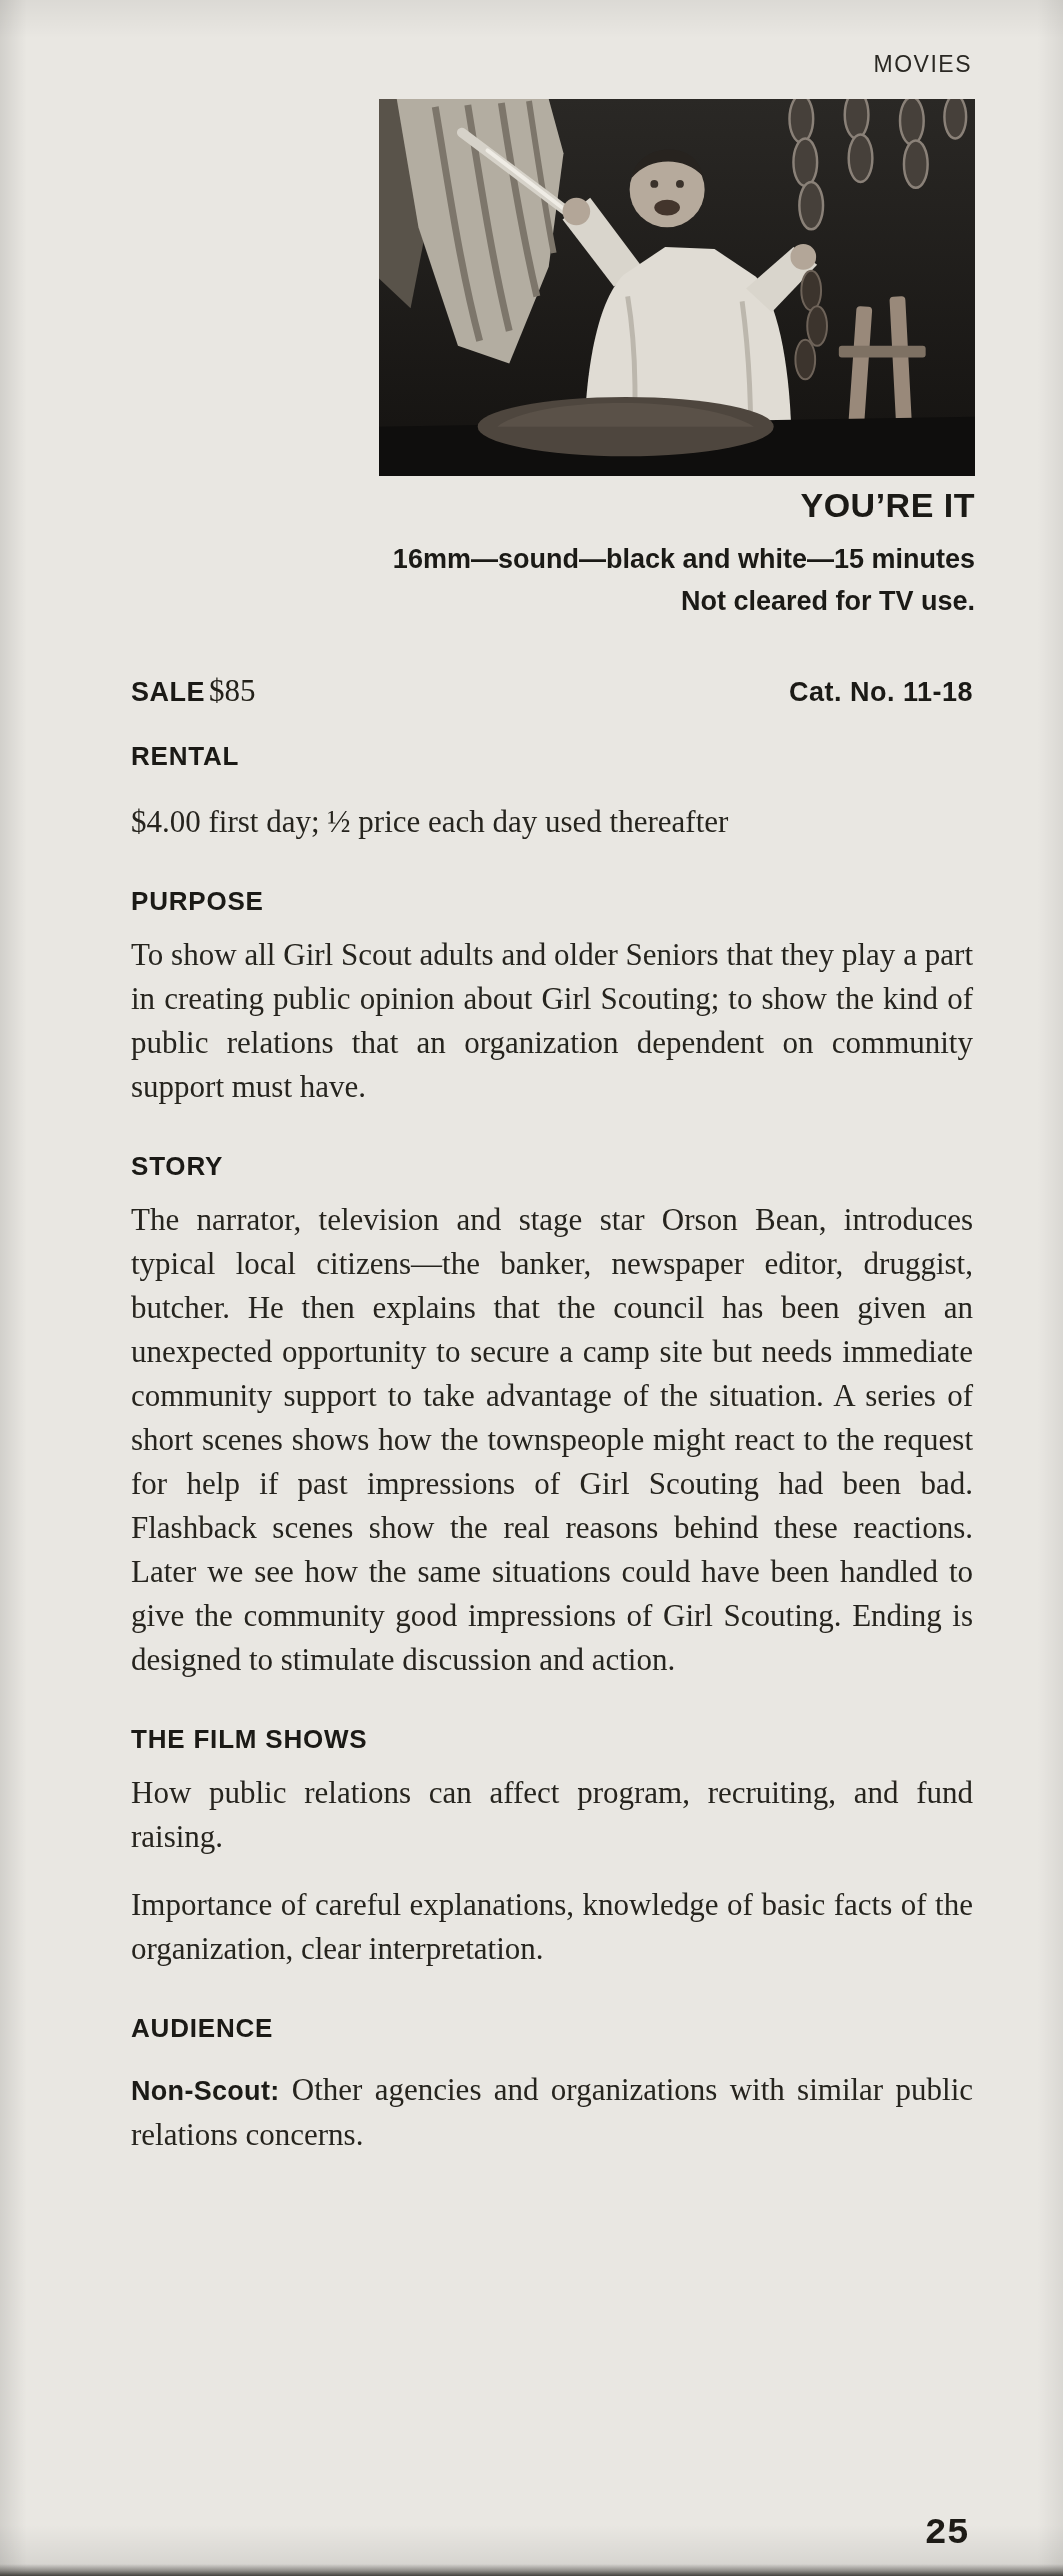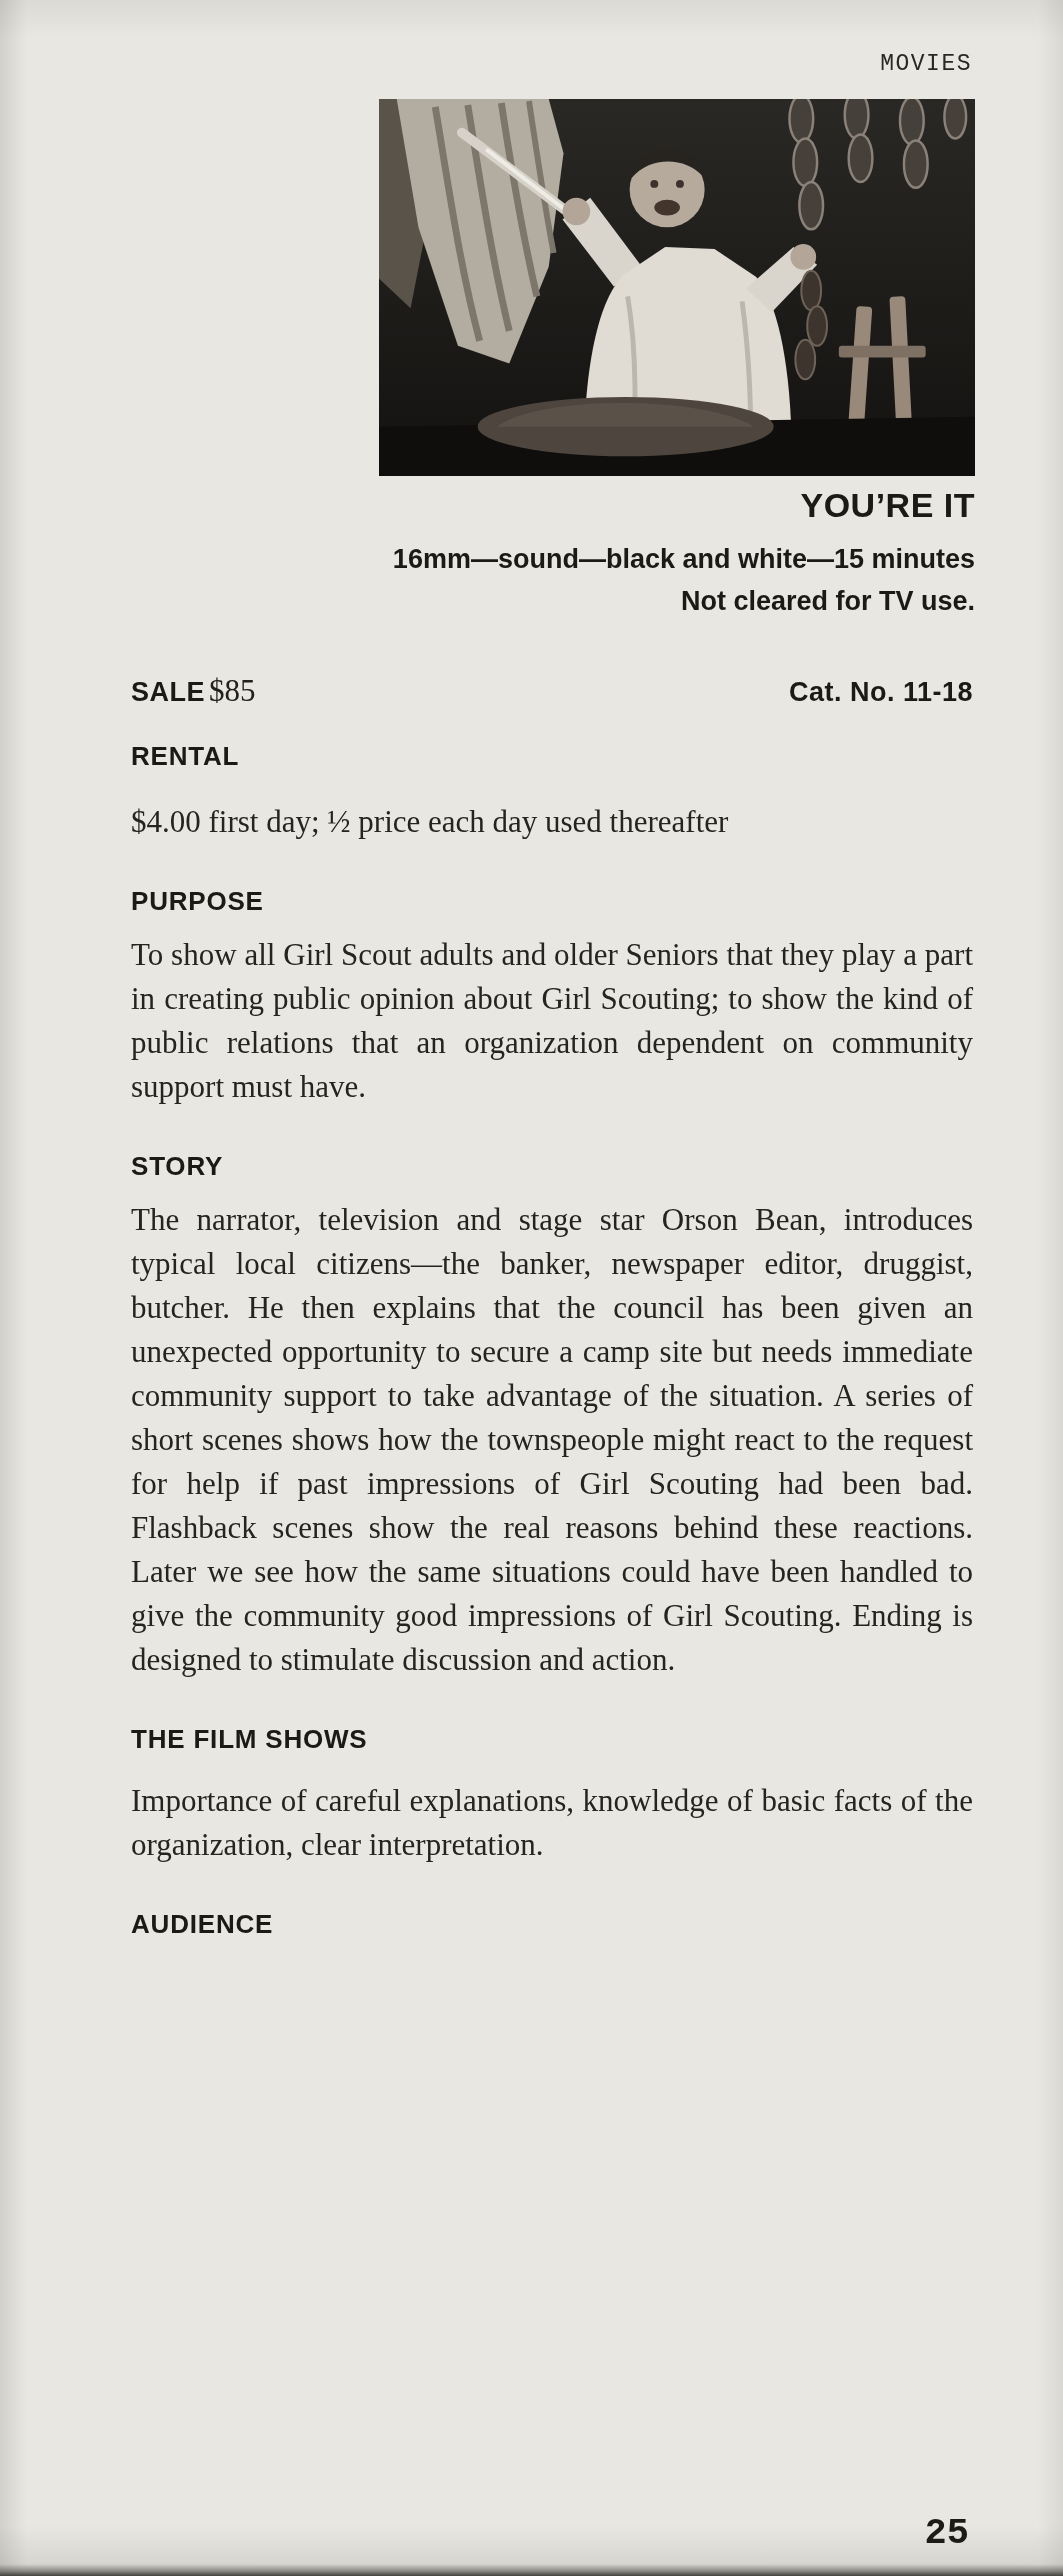--- a/index.html
+++ b/index.html
@@ -16,21 +16,21 @@
     overflow:hidden;
     color:#232119;
     font-family:"Liberation Serif", serif;
   }
   .scan-edge-bottom {
     position:absolute; left:0; right:0; bottom:0; height:12px;
     background:linear-gradient(180deg, rgba(62,60,55,0) 0%, rgba(62,60,55,0.45) 55%, #44423d 100%);
   }
   .running-head {
     position:absolute; top:51px; right:92px;
-    font-family:Liberation Mono, monospace;
+    font-family:Liberation Sans, sans-serif;
     font-size:23px; letter-spacing:1.5px; color:#2a2823;
   }
   .photo {
     position:absolute; left:379px; top:99px;
     width:596px; height:377px; overflow:hidden;
     background:#171513;
   }
   .title-block {
     position:absolute; right:89px; top:486px;
     text-align:right;
@@ -166,23 +166,25 @@
     <div class="sec-heading h-rental">RENTAL</div>
     <p class="body-text no-justify">$4.00 first day; ½ price each day used thereafter</p>
 
     <div class="sec-heading">PURPOSE</div>
     <p class="body-text">To show all Girl Scout adults and older Seniors that they play a part in creating public opinion about Girl Scouting; to show the kind of public relations that an organization dependent on community support must have.</p>
 
     <div class="sec-heading">STORY</div>
     <p class="body-text">The narrator, television and stage star Orson Bean, introduces typical local citizens—the banker, newspaper editor, druggist, butcher. He then explains that the council has been given an unexpected opportunity to secure a camp site but needs immediate community support to take advantage of the situation. A series of short scenes shows how the townspeople might react to the request for help if past impressions of Girl Scouting had been bad. Flashback scenes show the real reasons behind these reactions. Later we see how the same situations could have been handled to give the community good impressions of Girl Scouting. Ending is designed to stimulate discussion and action.</p>
 
     <div class="sec-heading">THE FILM SHOWS</div>
+    <p class="body-text">How public relations can affect program, recruiting, and fund raising.</p>
     <p class="body-text para-gap">Importance of careful explanations, knowledge of basic facts of the organization, clear interpretation.</p>
 
     <div class="sec-heading">AUDIENCE</div>
+    <p class="body-text para-gap"><span class="inline-label">Non-Scout:</span> <span>Other agencies and organizations with similar public relations concerns.</span></p>
 
   </div>
 
   <div class="page-number">25</div>
 
   <div class="scan-edge-bottom"></div>
 </div>
 
 
 </body></html>

